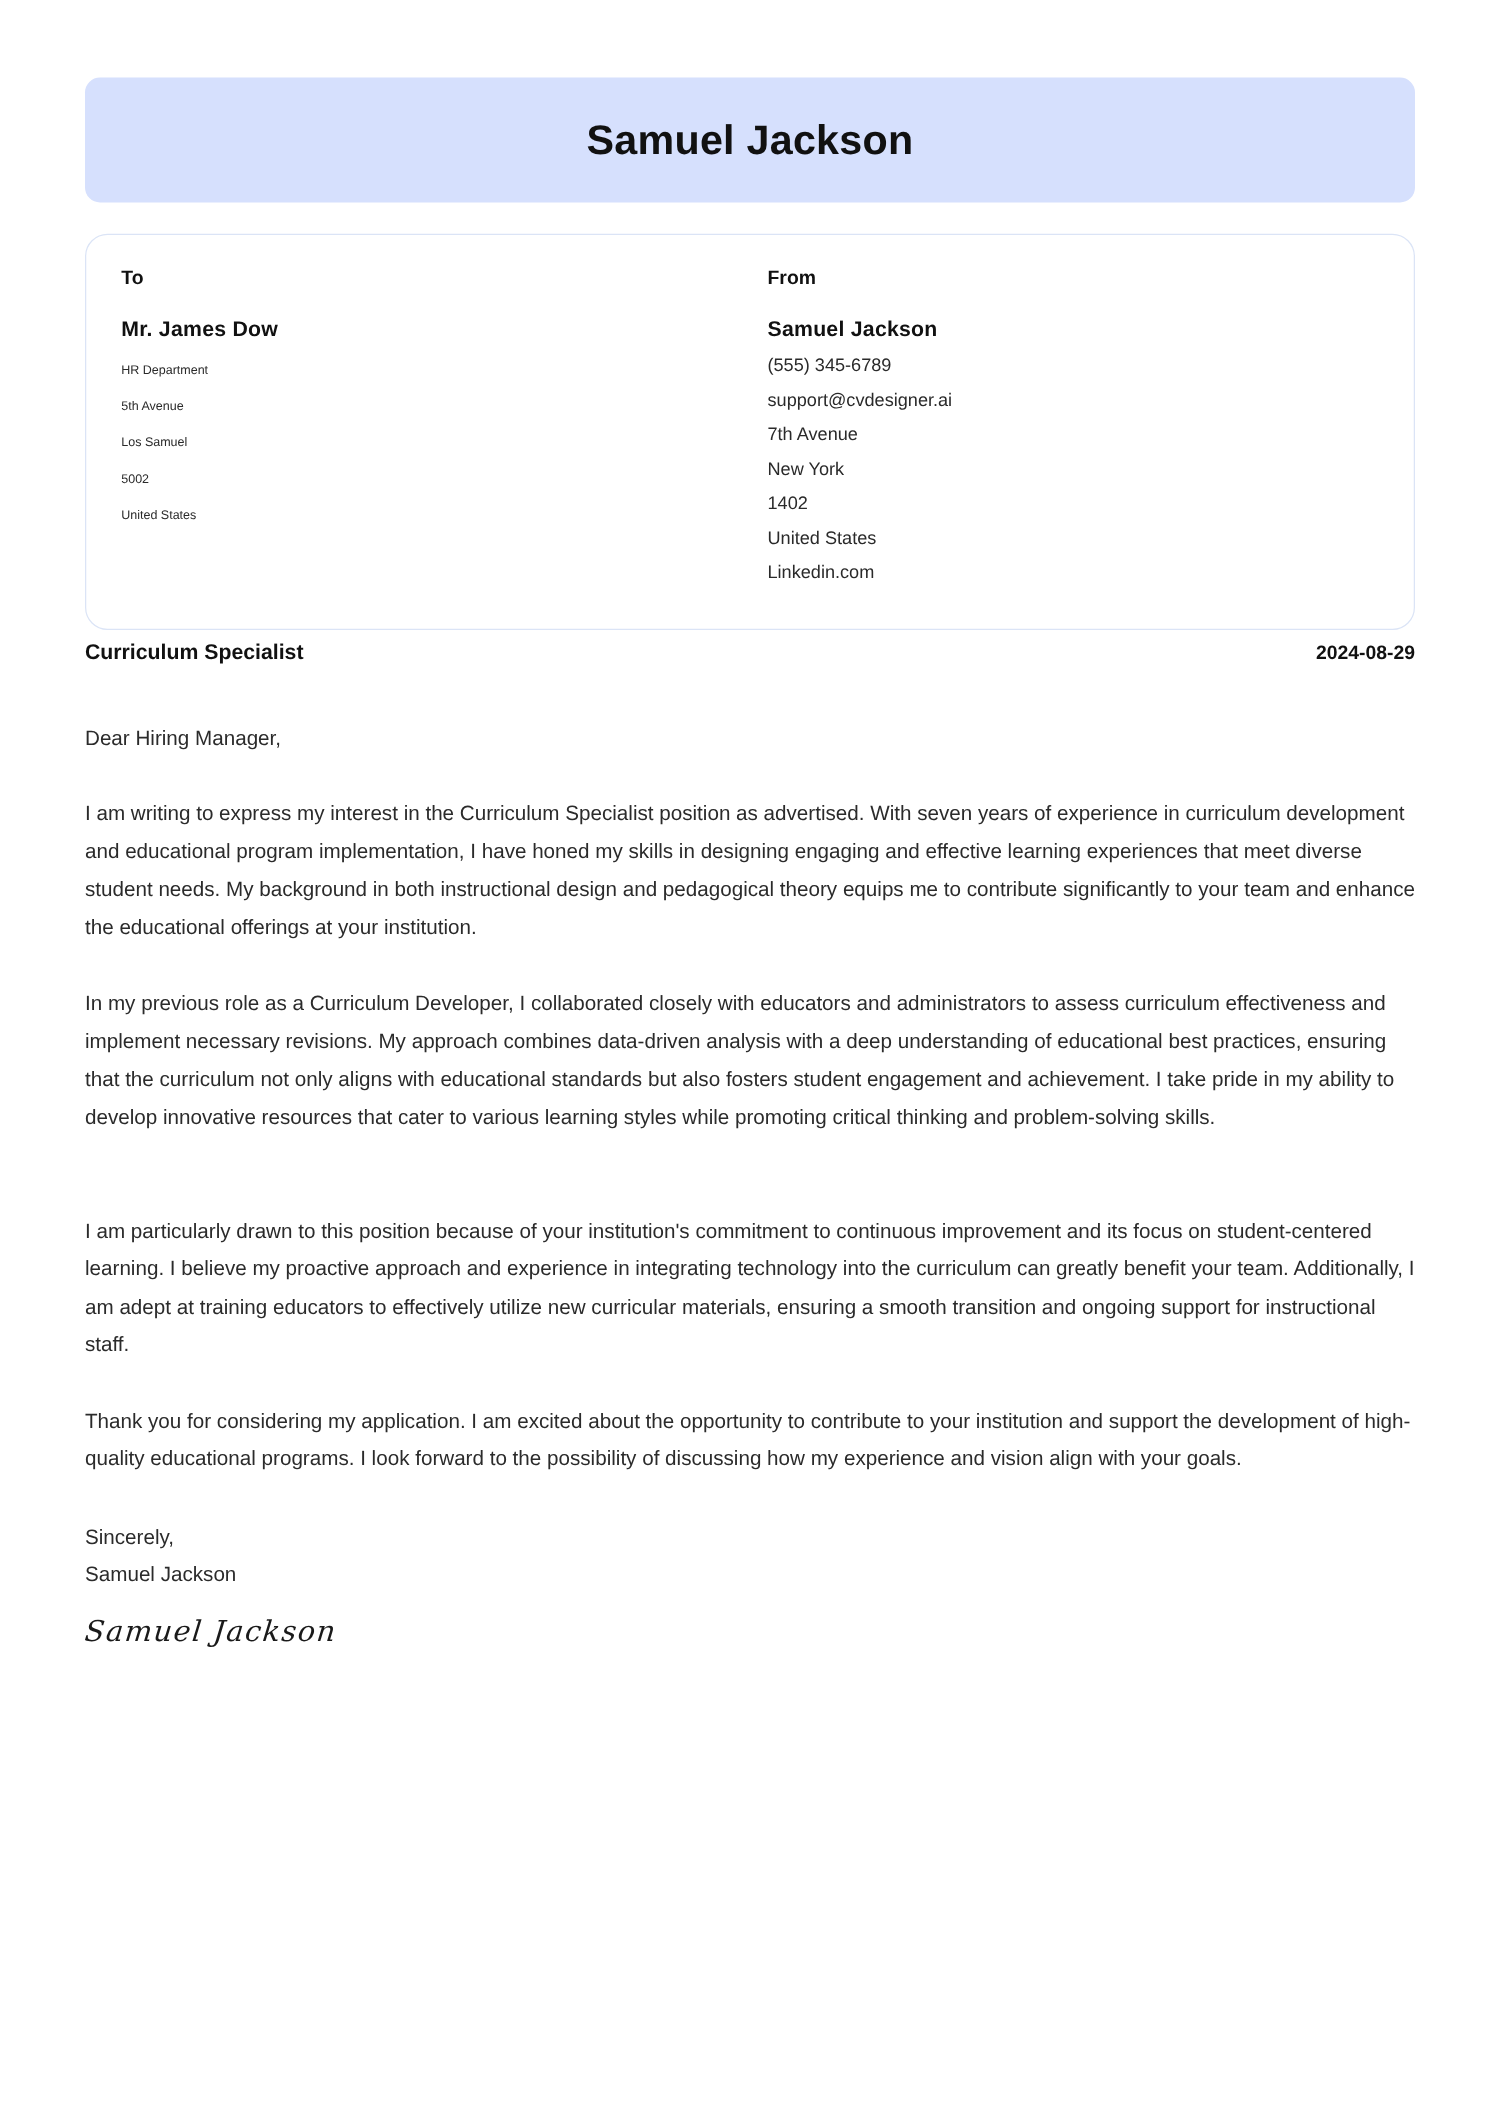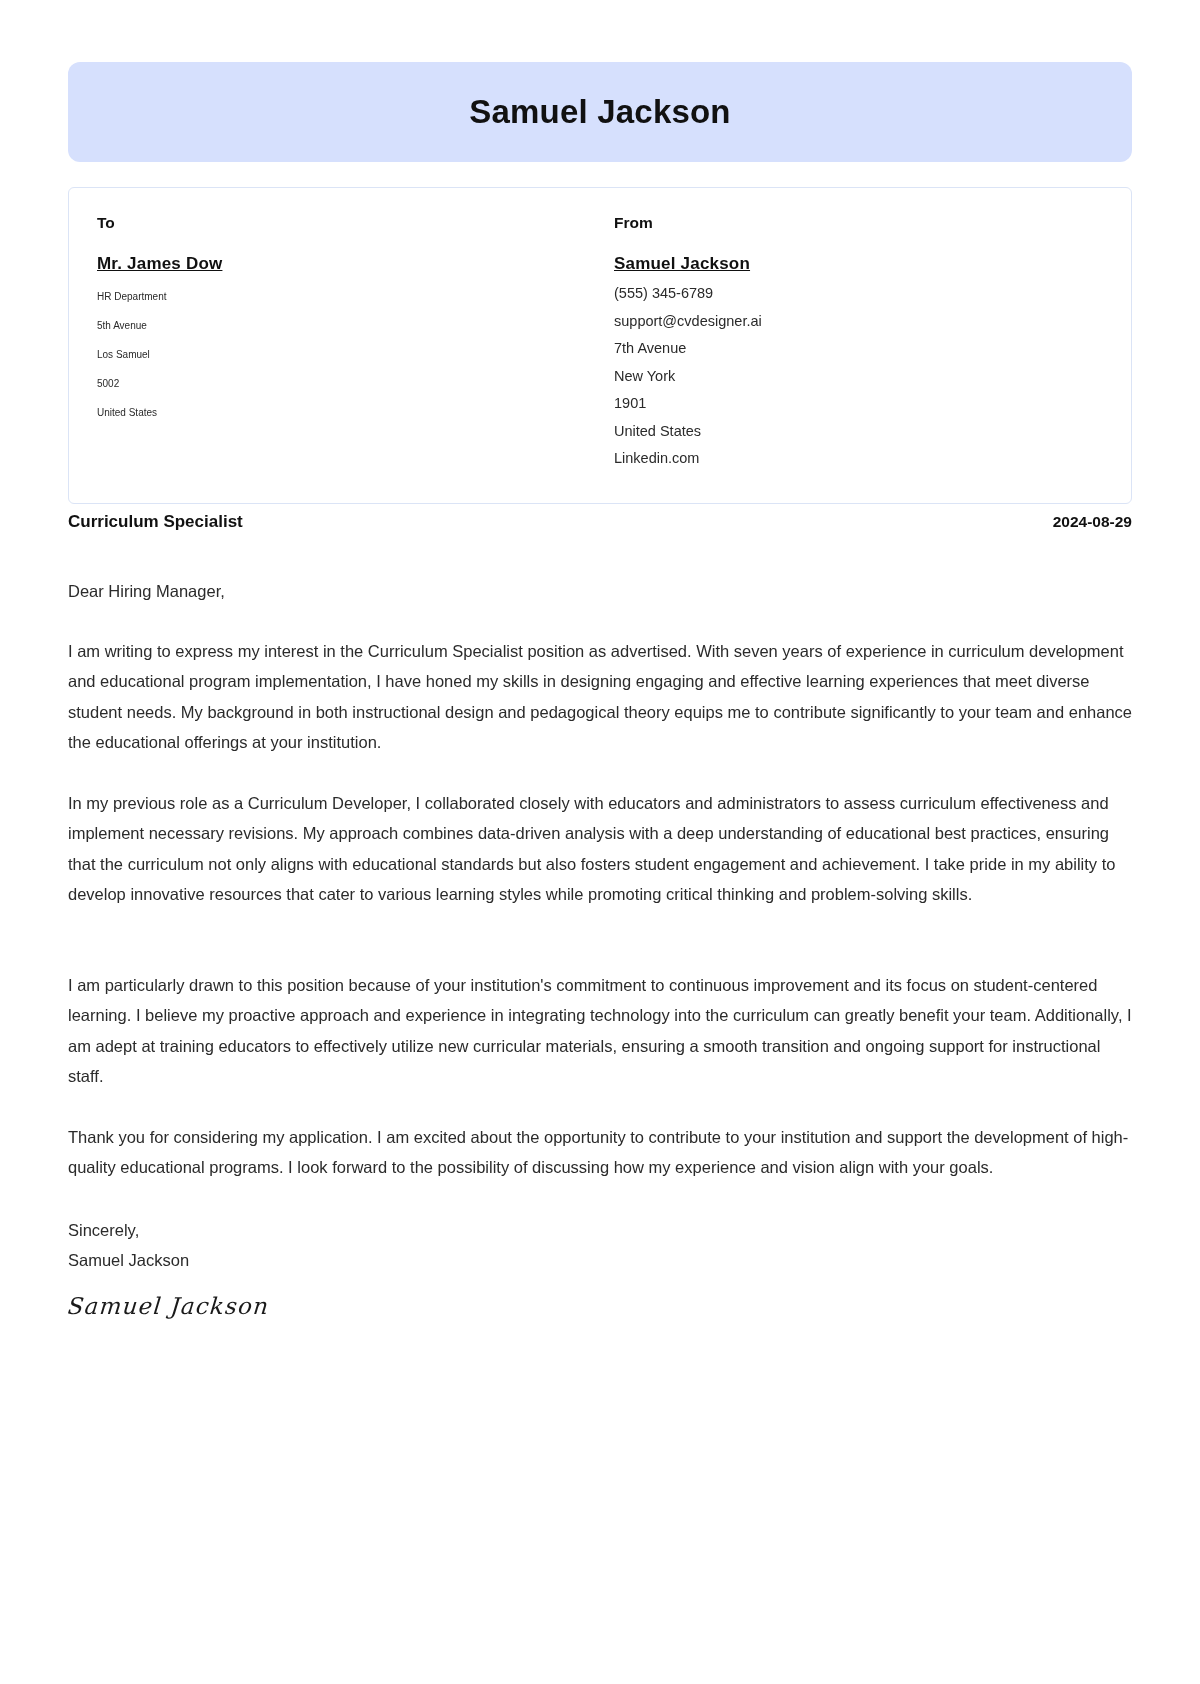--- a/index.html
+++ b/index.html
@@ -38,21 +38,21 @@
     font-weight: bold;
     letter-spacing: 0.2px;
     color: #111111;
     font-family: "Liberation Sans", sans-serif;
   }
 
   
   .address-card {
     margin-top: 25px;
     border: 1px solid #dbe4f6;
-    border-radius: 6px;
+    border-radius: 18px;
     padding: 26px 28px 30px 28px;
     display: flex;
     box-sizing: border-box;
     min-height: 310px;
   }
   .addr-col {
     flex: 0 0 50%;
     box-sizing: border-box;
   }
   .addr-col.from {
@@ -63,21 +63,20 @@
     font-weight: bold;
     color: #111111;
     margin-bottom: 22px;
   }
   .addr-name {
     font-size: 17px;
     font-weight: bold;
     color: #111111;
     margin-bottom: 8px;
     letter-spacing: 0.2px;
-    text-decoration: underline;
   }
   .addr-line {
     font-size: 10px;
     color: #2a2a2a;
     line-height: 29px;
     white-space: nowrap;
   }
   .addr-col.from .addr-line {
     font-size: 14.5px;
     line-height: 27.5px;
@@ -163,21 +162,21 @@
       <div class="addr-line">United States</div>
     </div>
 
     <div class="addr-col from">
       <div class="addr-label">From</div>
       <div class="addr-name">Samuel Jackson</div>
       <div class="addr-line">(555) 345-6789</div>
       <div class="addr-line">support@cvdesigner.ai</div>
       <div class="addr-line">7th Avenue</div>
       <div class="addr-line">New York</div>
-      <div class="addr-line">1901</div>
+      <div class="addr-line">1402</div>
       <div class="addr-line">United States</div>
       <div class="addr-line">Linkedin.com</div>
     </div>
 
   </div>
 
   <div class="subject-row">
     <div class="subject-title">Curriculum Specialist</div>
     <div class="subject-date">2024-08-29</div>
   </div>

